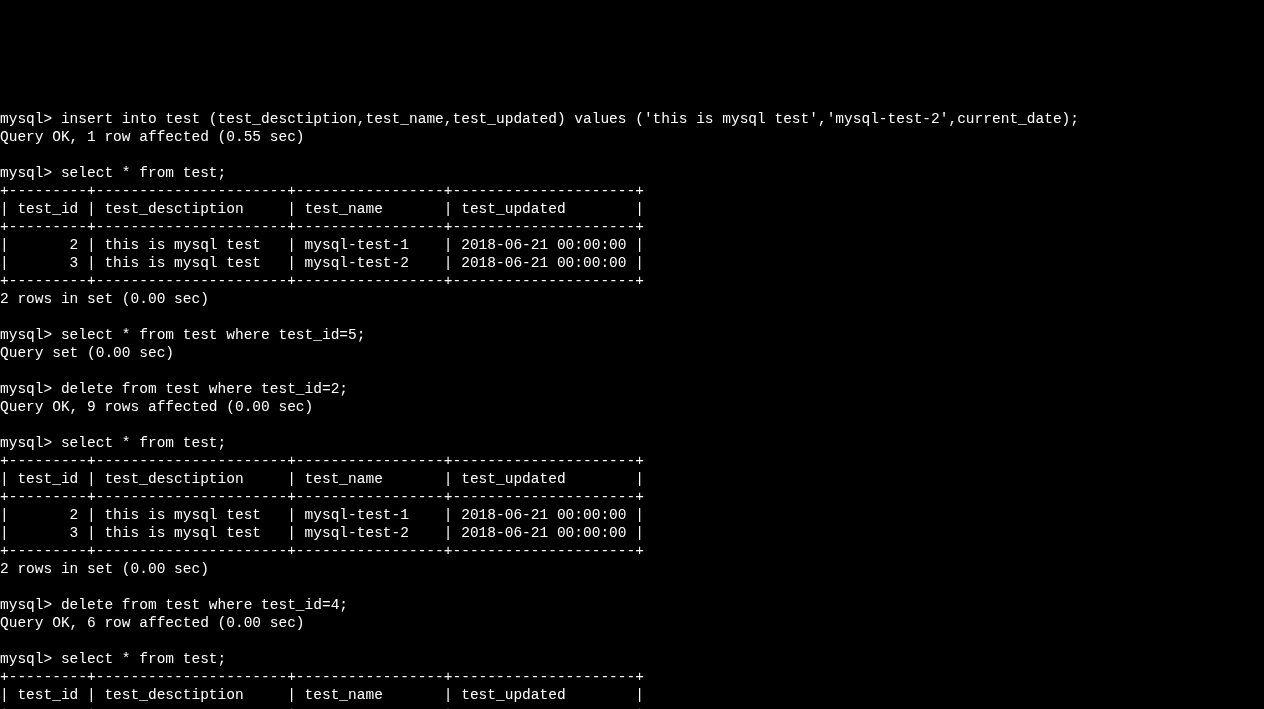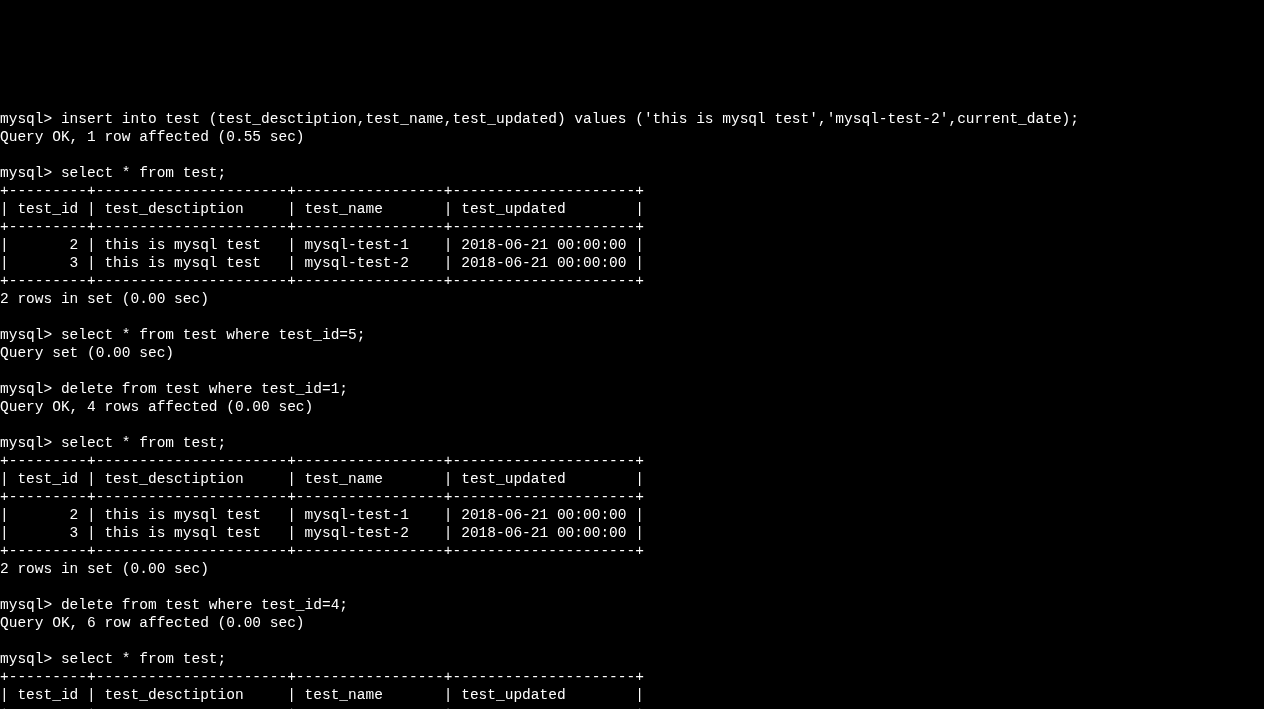--- a/index.html
+++ b/index.html
@@ -36,22 +36,22 @@
 <span class="line">| test_id | test_desctiption     | test_name       | test_updated        |</span>
 <span class="line">+---------+----------------------+-----------------+---------------------+</span>
 <span class="line">|       2 | this is mysql test   | mysql-test-1    | 2018-06-21 00:00:00 |</span>
 <span class="line">|       3 | this is mysql test   | mysql-test-2    | 2018-06-21 00:00:00 |</span>
 <span class="line">+---------+----------------------+-----------------+---------------------+</span>
 <span class="line">2 rows in set (0.00 sec)</span>
 <span class="line"></span>
 <span class="line"><span>mysql&gt; </span><span>select * from test where test_id=5;</span></span>
 <span class="line">Query set (0.00 sec)</span>
 <span class="line"></span>
-<span class="line"><span>mysql&gt; </span><span>delete from test where test_id=1;</span></span>
-<span class="line">Query OK, 4 rows affected (0.00 sec)</span>
+<span class="line"><span>mysql&gt; </span><span>delete from test where test_id=2;</span></span>
+<span class="line">Query OK, 9 rows affected (0.00 sec)</span>
 <span class="line"></span>
 <span class="line"><span>mysql&gt; </span><span>select * from test;</span></span>
 <span class="line">+---------+----------------------+-----------------+---------------------+</span>
 <span class="line">| test_id | test_desctiption     | test_name       | test_updated        |</span>
 <span class="line">+---------+----------------------+-----------------+---------------------+</span>
 <span class="line">|       2 | this is mysql test   | mysql-test-1    | 2018-06-21 00:00:00 |</span>
 <span class="line">|       3 | this is mysql test   | mysql-test-2    | 2018-06-21 00:00:00 |</span>
 <span class="line">+---------+----------------------+-----------------+---------------------+</span>
 <span class="line">2 rows in set (0.00 sec)</span>
 <span class="line"></span>

